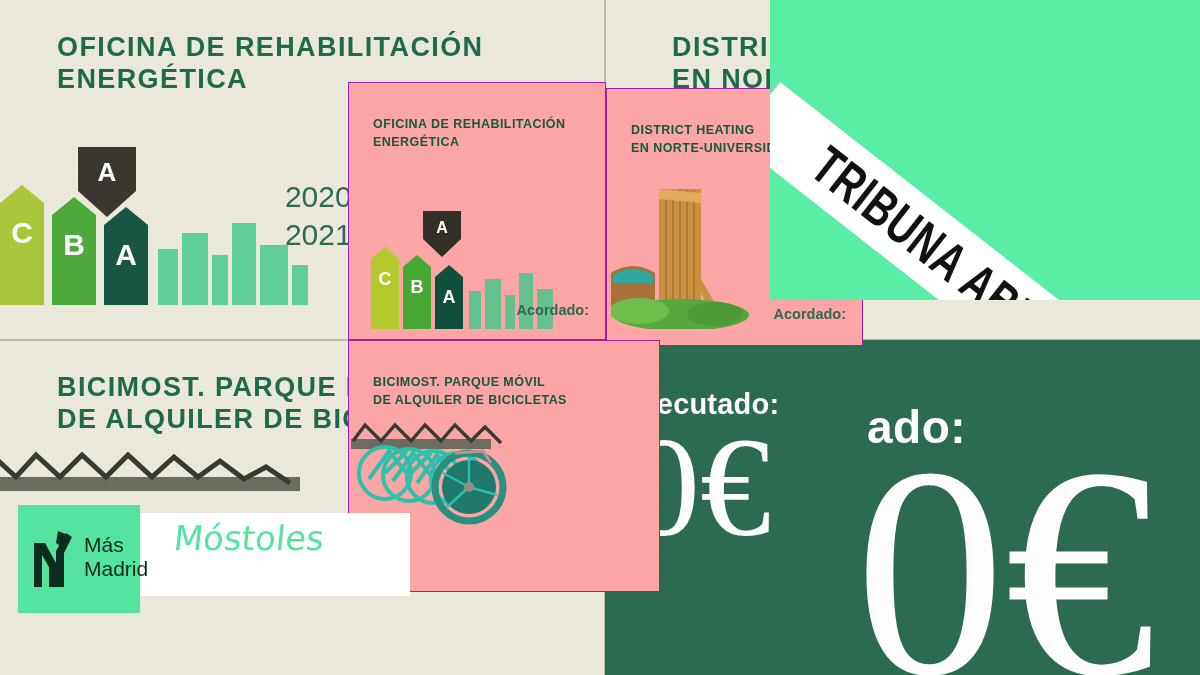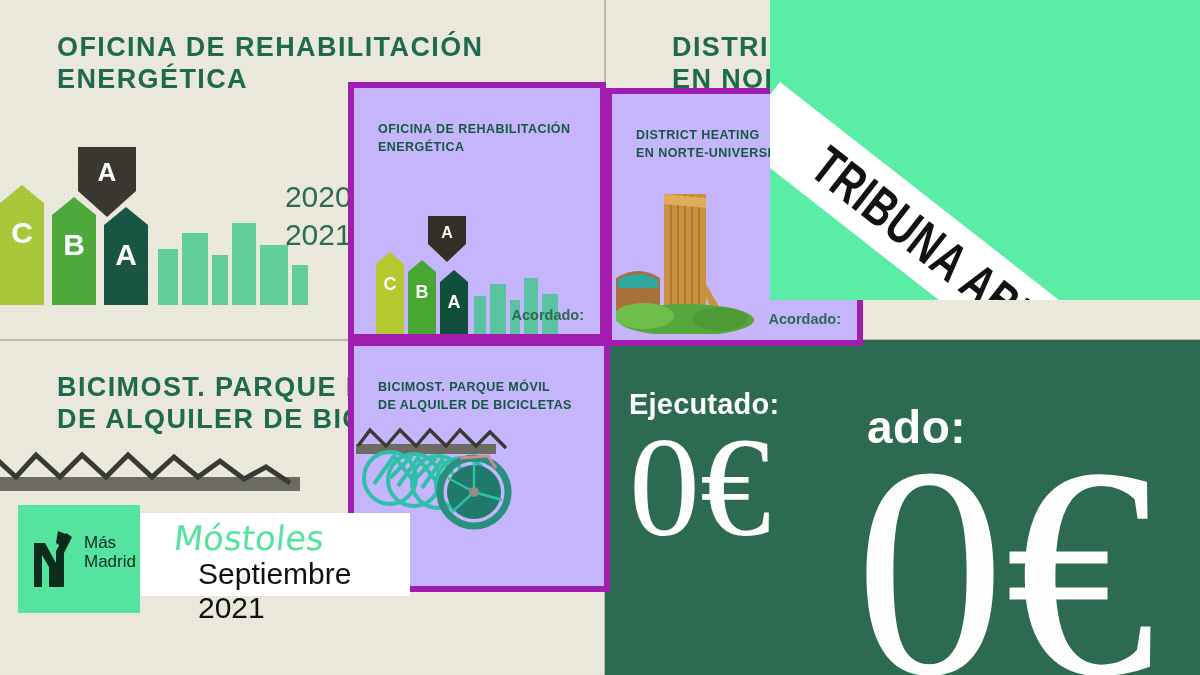--- a/index.html
+++ b/index.html
@@ -78,27 +78,27 @@
   #exec-zero-big {
     position:absolute; left:250px; top:82px;
     color:#ffffff; font-size:300px; font-weight:400; line-height:1;
     font-family:"Liberation Serif", serif;
     filter:blur(0.3px);
   }
 
   
   .card {
     position:absolute;
-    background:#c4b5fd;
-    border:6px solid #a21caf;
+    background:#fca5a5;
+    border:1px solid #a21caf;
     overflow:hidden;
   }
   #card-ore  { left:348px; top:82px;  width:258px; height:258px; }
   #card-dh   { left:606px; top:88px;  width:257px; height:258px; }
-  #card-bici { left:348px; top:340px; width:262px; height:252px; }
+  #card-bici { left:348px; top:340px; width:312px; height:252px; }
 
   .card-title {
     position:absolute; left:24px; top:33px;
     color:#14583f;
     font-weight:700; font-size:12.5px; letter-spacing:0.45px;
     line-height:1.42; text-transform:uppercase;
     white-space:pre-line;
   }
   .card-amount {
     position:absolute; right:16px;
@@ -147,21 +147,21 @@
   }
 
   
   #logo-block {
     position:absolute; left:18px; top:505px; width:122px; height:108px;
     background:#55e3a0;
   }
   #logo-mark { position:absolute; left:14px; top:24px; width:48px; height:60px; }
   #logo-words {
     position:absolute; left:66px; top:28px;
-    color:#0a2d20; font-size:17px; font-weight:400; line-height:1.12;
+    color:#0a2d20; font-size:21px; font-weight:400; line-height:1.12;
     white-space:pre-line;
   }
   #caption-box {
     position:absolute; left:140px; top:513px; width:270px; height:83px;
     background:#ffffff;
   }
   #caption-city {
     position:absolute; left:34px; top:5px;
     color:#55e3a0; font-size:34px; font-weight:400;
     font-family:"DejaVu Sans", sans-serif;
@@ -329,21 +329,20 @@
 
 <div id="tribuna-wrap">
   <div id="tribuna-mint"></div>
   <div id="tribuna-ribbon">
     <span id="tribuna-text">TRIBUNA ABIERTA</span>
   </div>
 </div>
 
 <div id="caption-box">
   <div id="caption-city">Móstoles</div>
-  <div id="caption-date">Septiembre 2021</div>
 </div>
 
 <div id="logo-block">
   <svg id="logo-mark" viewBox="0 0 48 60">
     <path d="M2 58 L2 14 L13 14 L24 34 L24 58 L17 58 L17 38 L10 26 L10 58 Z" fill="#0a2d20"></path>
     <path d="M24 58 L24 22 L34 4 L40 8 L32 24 L32 58 Z" fill="#0a2d20"></path>
     <path d="M26 2 L36 6 L30 18 L24 14 Z" fill="#0a2d20"></path>
   </svg>
   <div id="logo-words">Más
 Madrid</div>

